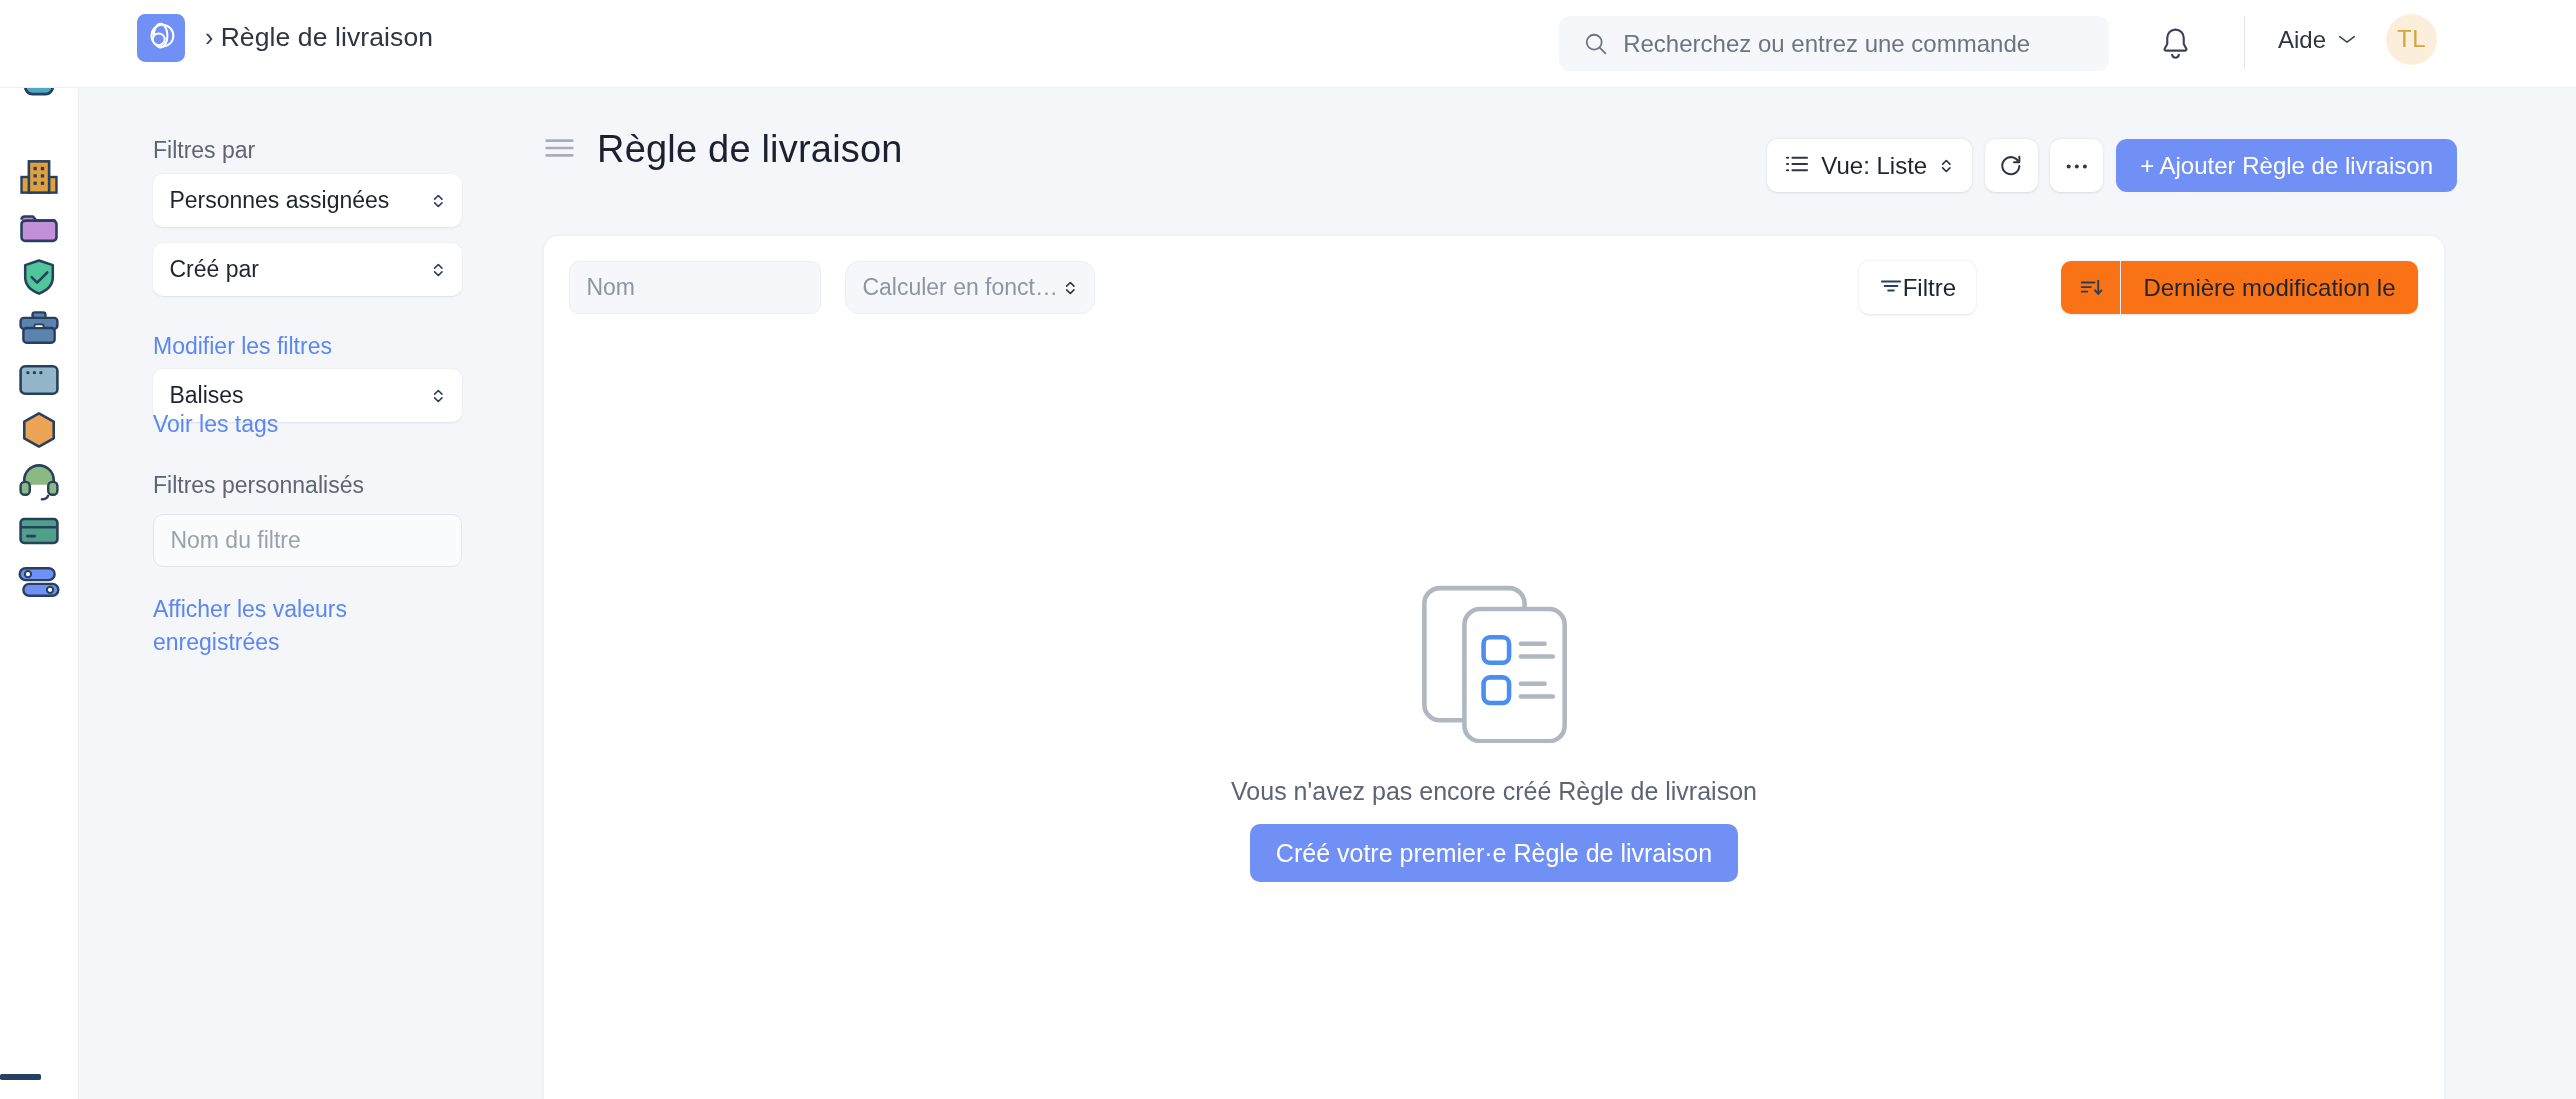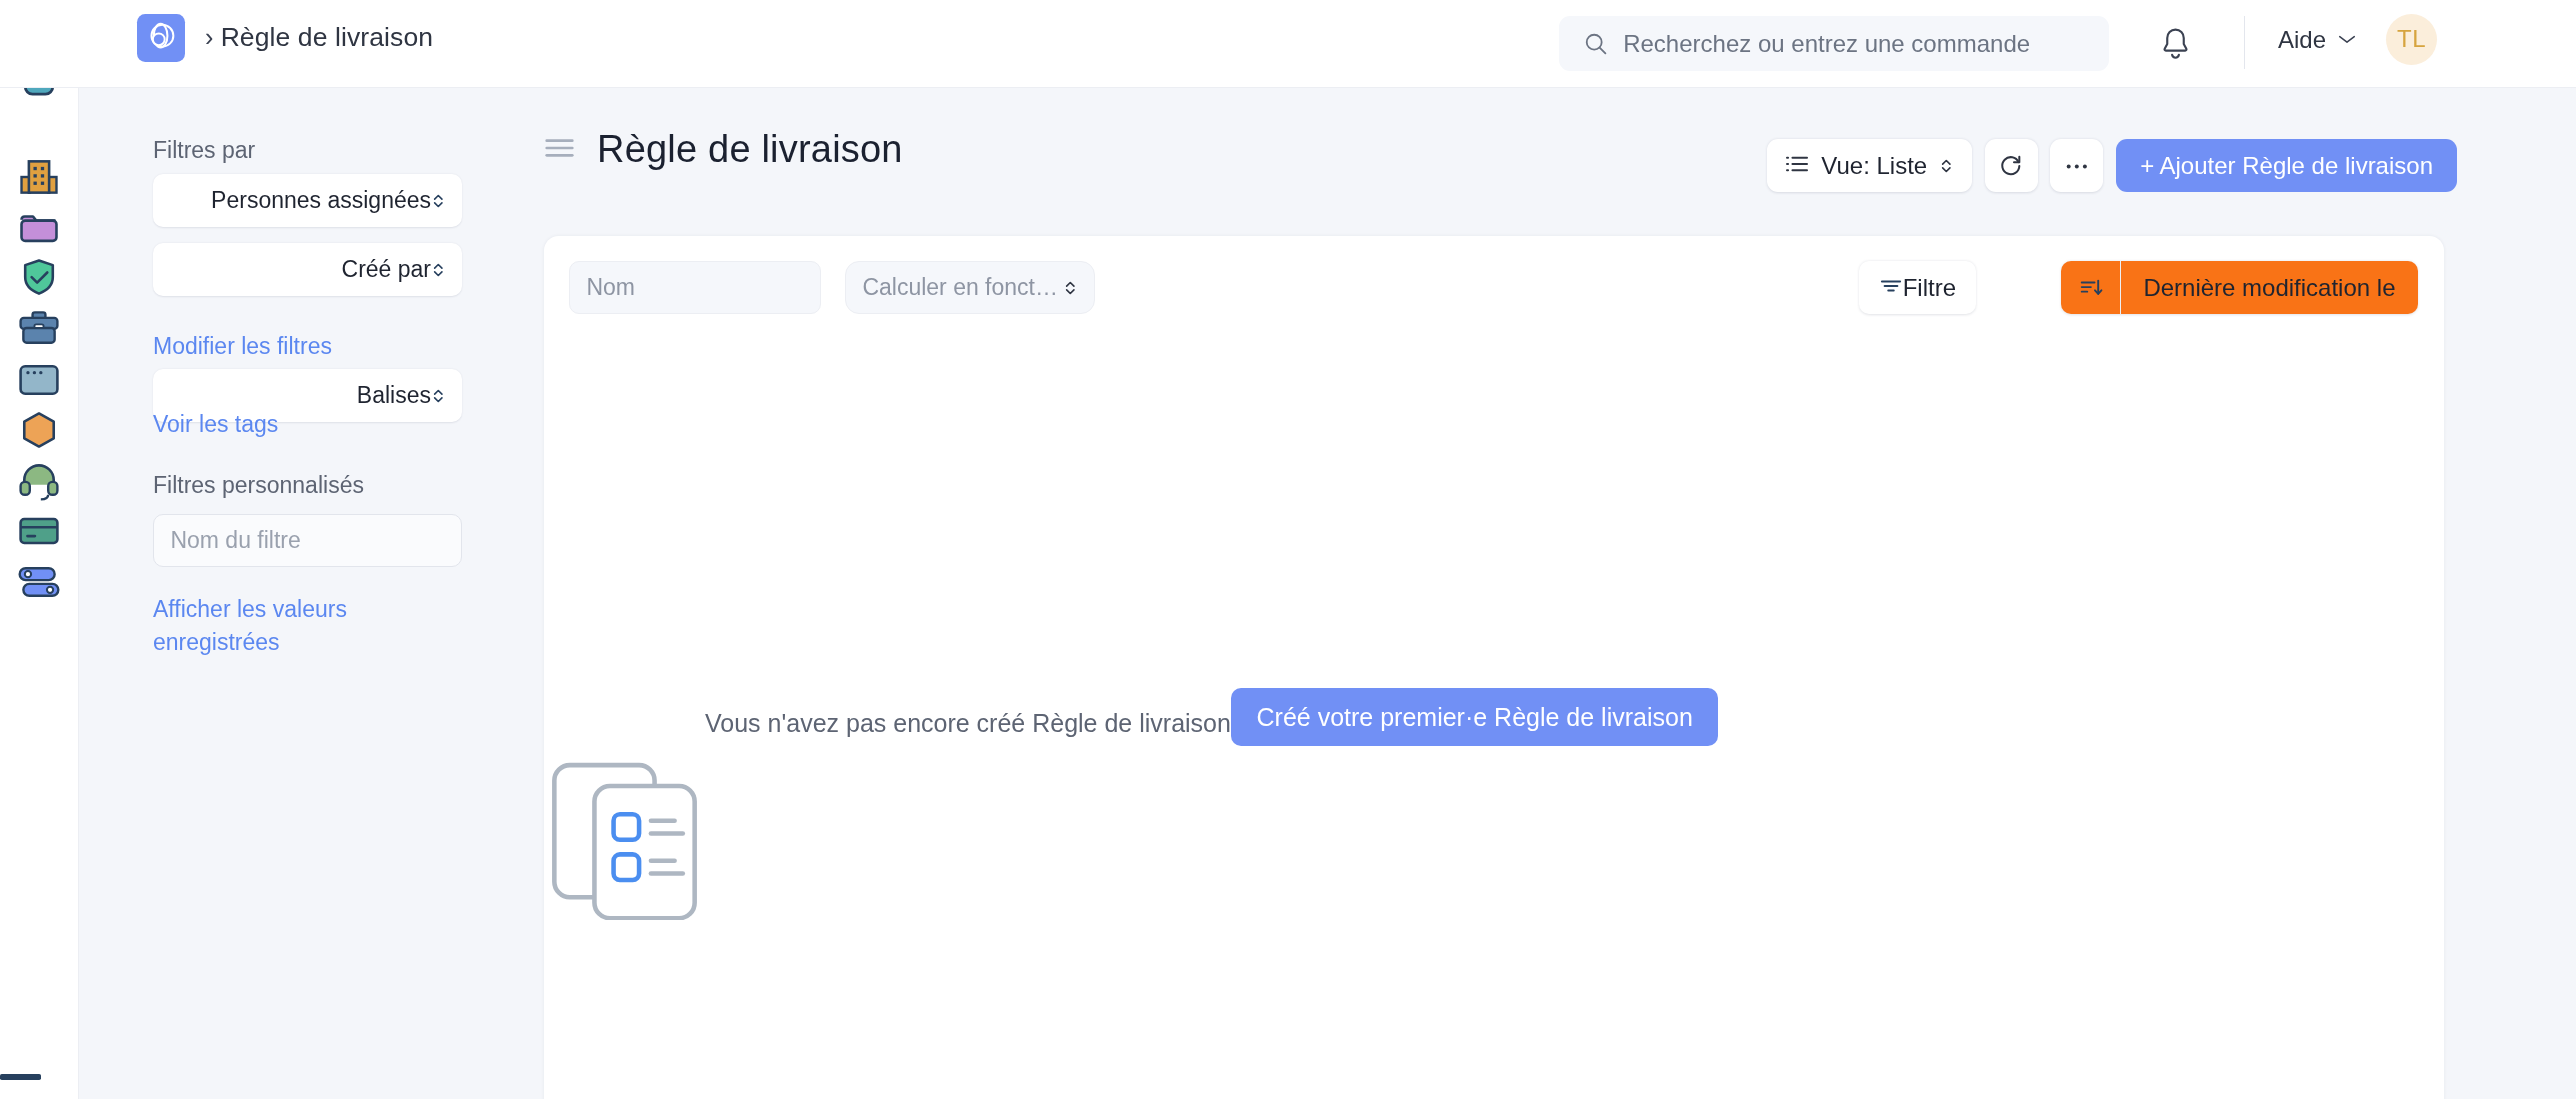--- a/index.html
+++ b/index.html
@@ -64,21 +64,21 @@
     background: #f4f6fa;
   }
   .f-section-title {
     position: absolute; left: 73px; font-size: 23px; color: #5d6473;
   }
   .f-select {
     position: absolute; left: 73px; width: 309px; height: 53px;
     background: #ffffff; border-radius: 10px;
     box-shadow: 0 0.9px 1.8px rgba(30,40,70,.10);
     display:flex; align-items:center; padding: 0 16.4px;
-    font-size: 23px; color: #1f2430; text-align: right;
+    font-size: 23px; color: #1f2430;
   }
   .f-select .sp { flex: 1; }
   .f-link {
     position: absolute; left: 73px; font-size: 23px; color: #5b87f0;
     line-height: 33px; width: 311px;
   }
   .f-input {
     position: absolute; left: 73px; width: 309px; height: 53px;
     background: #fafbfd; border: 0.9px solid #e2e5ec; border-radius: 10px;
     display:flex; align-items:center; padding: 0 16.4px;
@@ -142,21 +142,21 @@
     box-shadow: 0 0.9px 2.7px rgba(30,40,70,.13);
     display:flex; align-items:center;
     font-size: 24px; color:#1f2430;
   }
   .t-sort .ic { padding: 0 16.4px 0 18px; display:flex; align-items:center; }
   .t-sort .vdiv { width:0.9px; height:53px; background:#edeff4; }
   .t-sort .lbl { padding: 0 22px 0 22px; }
 
   
   .empty { position: absolute; left: 0; top: 80px; width: 100%; height: 784px;
-           display:flex; flex-direction:row; align-items:center; justify-content:flex-start; }
+           display:flex; flex-direction:column; align-items:center; justify-content:flex-start; }
   .empty-art { margin-top: 263px; }
   .empty-msg { margin-top: 31px; font-size: 25px; color: #5d6473; }
   .empty-btn {
     margin-top: 18px; height: 58px; background:#7190f5; border-radius: 10px;
     display:flex; align-items:center; padding: 0 25.6px;
     font-size: 25px; color:#fff;
   }
 
   .chev { display:inline-flex; flex-direction:column; gap:2.7px; }
 </style>

